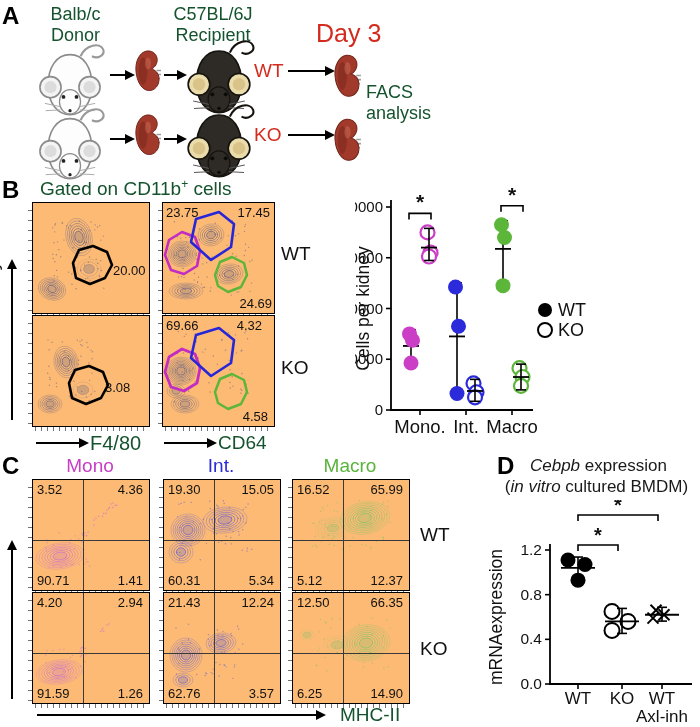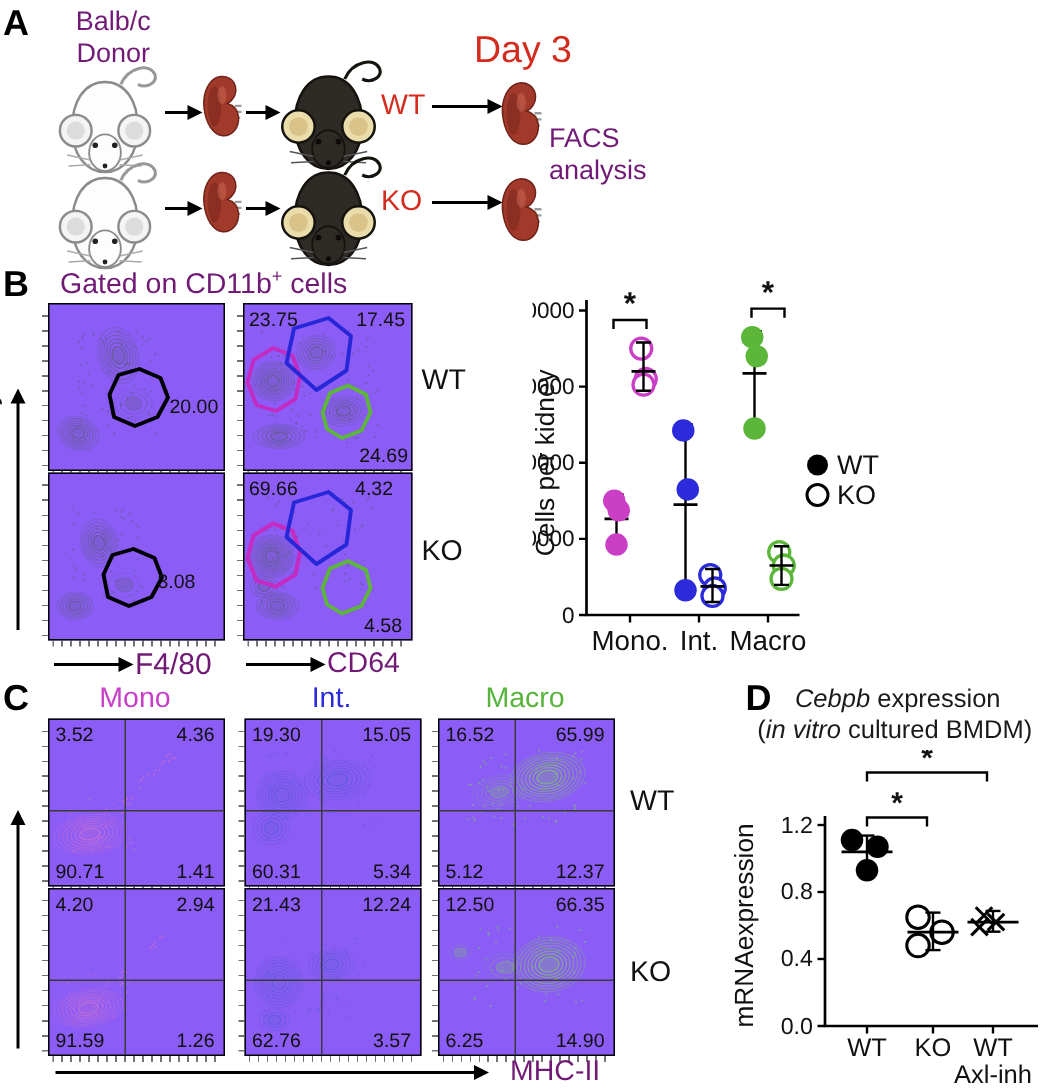--- a/index.html
+++ b/index.html
@@ -1,30 +1,30 @@
 <!DOCTYPE html>
 <html><head>
 <meta charset="utf-8">
 <style>
   html,body{margin:0;padding:0;background:#fff;}
   #fig{position:relative;width:700px;height:727px;background:#fff;overflow:hidden;
        font-family:"Liberation Sans","DejaVu Sans",sans-serif;color:#1a1a1a;}
   .abs{position:absolute;}
   .panel-letter{position:absolute;font-size:24px;font-weight:bold;color:#000;}
-  .lbl{position:absolute;font-size:18px;line-height:1.15;color:#701a75;white-space:nowrap;}
+  .lbl{position:absolute;font-size:18px;line-height:1.15;color:#14532d;white-space:nowrap;}
   .lbl.center{text-align:center;}
   .red{color:#d32b1e;}
   .rot{transform:rotate(-90deg);transform-origin:0 100%;position:absolute;font-size:19px;white-space:nowrap;}
   .arrow-r{position:absolute;height:2.4px;background:#000;}
   .arrow-r::after{content:"";position:absolute;right:-9px;top:-4.4px;width:0;height:0;
       border-top:5.6px solid transparent;border-bottom:5.6px solid transparent;border-left:10px solid #000;}
   .arrow-u{position:absolute;width:2.4px;background:#000;}
   .arrow-u::before{content:"";position:absolute;top:-9px;left:-4.4px;width:0;height:0;
       border-left:5.6px solid transparent;border-right:5.6px solid transparent;border-bottom:10px solid #000;}
-  .flowplot{position:absolute;border:1.3px solid #000;background:#8b5cf6;text-decoration:underline;}
+  .flowplot{position:absolute;border:1.3px solid #000;background:#fdba74;text-decoration:underline;}
   .flowplot svg.contours{position:absolute;left:0;top:0;width:100%;height:100%;}
   .qv{position:absolute;font-size:13px;color:#111;white-space:nowrap;}
   .qline-v{position:absolute;top:0;bottom:0;width:1.3px;background:#3a3a3a;}
   .qline-h{position:absolute;left:0;right:0;height:1.3px;background:#3a3a3a;}
   .xticks{position:absolute;left:2px;right:2px;bottom:-5px;height:4px;
       background:repeating-linear-gradient(90deg,#444 0 1px,transparent 1px 6px);opacity:.75;}
   .yticks{position:absolute;top:2px;bottom:2px;left:-5px;width:4px;
       background:repeating-linear-gradient(0deg,#444 0 1px,transparent 1px 10px);opacity:.75;}
   .colhead{position:absolute;font-size:19px;text-align:center;width:116px;}
   .rowlab{position:absolute;font-size:19px;color:#111;}
@@ -60,20 +60,24 @@
   </defs>
 </svg>
 
 <div id="fig">
 
   <div class="panel-letter" style="left:2px;top:2px;">A</div>
 
   <div class="lbl center" style="left:28px;top:4px;width:95px;">
     <div>Balb/c</div>
       <div>Donor</div>
+  </div>
+  <div class="lbl center" style="left:158px;top:4px;width:110px;">
+    <div>C57BL/6J</div>
+      <div>Recipient</div>
   </div>
   <div class="lbl red center" style="left:316px;top:19px;width:62px;font-size:25px;">Day 3</div>
 
   <svg class="abs" style="left:30px;top:40px;--body:#fdfdfd;--line:#8b8b8b;--ear:#f4f4f4;--earIn:#dcdcdc;--eye:#222;--tail:#999;--whisk:#aaa;" width="80" height="78">
       <use href="#sym-mouse"></use>
     </svg>
   <div class="arrow-r" style="left:110px;top:74px;width:16px;"></div>
   <svg class="abs" style="left:133px;top:48px;--kFill:#a23a2b;--kLine:#71251a;" width="30" height="46">
       <use href="#sym-kidney"></use>
     </svg>

